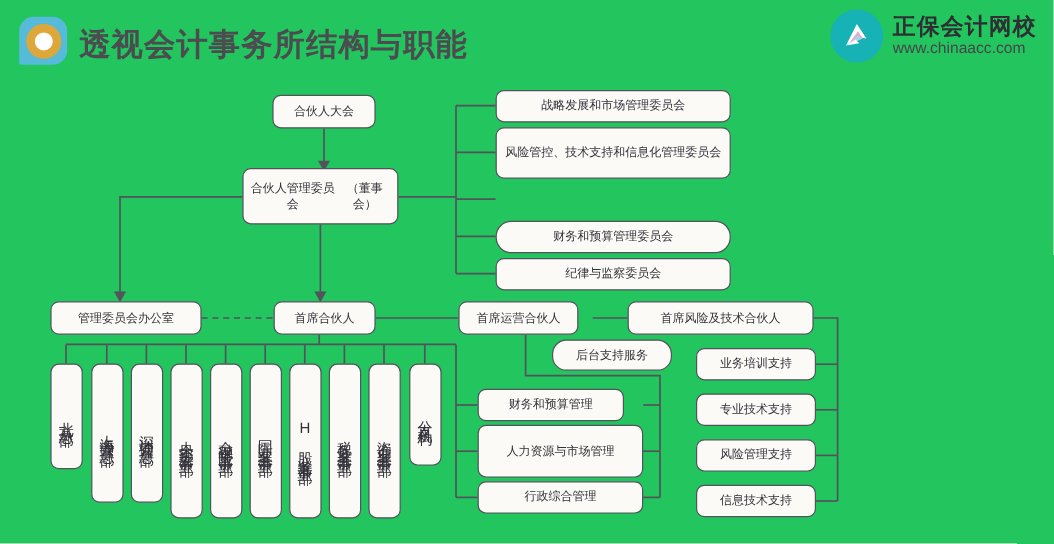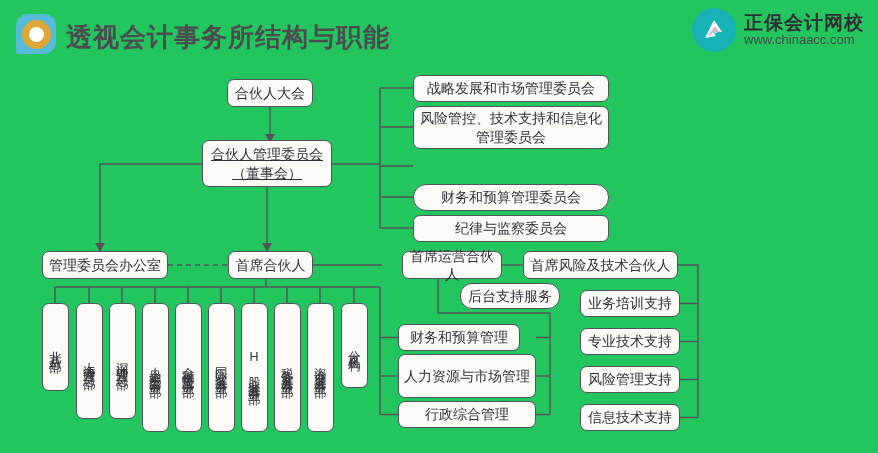--- a/index.html
+++ b/index.html
@@ -7,22 +7,22 @@
   
   .hdr-icon{position:absolute;left:16px;top:14px;width:40px;height:40px;background:#56bbd8;border-radius:12px 12px 12px 2px;display:flex;align-items:center;justify-content:center;}
   .hdr-icon .ring{width:15px;height:15px;background:#ffffff;border:7px solid #dda73a;border-radius:50%;}
   .hdr-title{position:absolute;left:66px;top:20px;font-size:26px;font-weight:bold;color:#4b4b50;letter-spacing:1px;white-space:nowrap;}
   .brand{position:absolute;right:14px;top:8px;display:flex;align-items:center;gap:8px;}
   .brand-circle{width:44px;height:44px;border-radius:50%;background:#17b2b5;display:flex;align-items:center;justify-content:center;}
   .brand-text{display:flex;flex-direction:column;line-height:1.15;}
   .brand-name{font-size:19px;font-weight:bold;color:#2e2e33;letter-spacing:1px;}
   .brand-url{font-size:13px;color:#46464b;}
   
-  .box{position:absolute;box-sizing:border-box;background:#fcfaf7;border:1.5px solid #53535b;border-radius:7px;color:#313138;display:flex;align-items:center;justify-content:center;text-align:center;font-size:14px;line-height:1.3;padding:1px 4px;font-weight:500;}
-  .box.two{flex-direction:column;text-decoration:underline;}
+  .box{position:absolute;box-sizing:border-box;background:#fcfaf7;border:1.5px solid #53535b;border-radius:7px;color:#313138;display:flex;align-items:center;justify-content:center;text-align:center;font-size:10px;line-height:1.3;padding:1px 4px;font-weight:500;}
+  .box.two{flex-direction:row;}
   .box.v{writing-mode:vertical-rl;text-orientation:upright;letter-spacing:3px;padding:4px 2px;font-size:12.5px;}
   svg.wires{position:absolute;left:0;top:0;pointer-events:none;}
   svg.wires path{stroke:#53535b;stroke-width:1.4;fill:none;}
   svg.wires path.dash{stroke-dasharray:5 4;}
   svg.wires polygon{fill:#53535b;stroke:none;}
 </style>
 </head>
 <body>
 
 <div class="page">
@@ -108,21 +108,21 @@
     <span>（董事会）</span>
   </div>
 
   <div class="box" style="left:413px;top:75px;width:196px;height:27px;">战略发展和市场管理委员会</div>
   <div class="box" style="left:413px;top:106px;width:196px;height:43px;">风险管控、技术支持和信息化管理委员会</div>
   <div class="box" style="left:413px;top:184px;width:196px;height:27px;border-radius:13px;">财务和预算管理委员会</div>
   <div class="box" style="left:413px;top:215px;width:196px;height:27px;">纪律与监察委员会</div>
 
   <div class="box" style="left:42px;top:251px;width:126px;height:28px;">管理委员会办公室</div>
   <div class="box" style="left:228px;top:251px;width:85px;height:28px;">首席合伙人</div>
-  <div class="box" style="left:382px;top:251px;width:100px;height:28px;margin-left:20px;">首席运营合伙人</div>
+  <div class="box" style="left:382px;top:251px;width:100px;height:28px;">首席运营合伙人</div>
   <div class="box" style="left:523px;top:251px;width:155px;height:28px;">首席风险及技术合伙人</div>
   <div class="box" style="left:460px;top:283px;width:100px;height:26px;border-radius:12px;">后台支持服务</div>
 
   <div class="box" style="left:398px;top:324px;width:122px;height:27px;">财务和预算管理</div>
   <div class="box" style="left:398px;top:354px;width:138px;height:44px;">人力资源与市场管理</div>
   <div class="box" style="left:398px;top:401px;width:138px;height:27px;">行政综合管理</div>
 
   <div class="box" style="left:580px;top:290px;width:100px;height:27px;">业务培训支持</div>
   <div class="box" style="left:580px;top:328px;width:100px;height:27px;">专业技术支持</div>
   <div class="box" style="left:580px;top:366px;width:100px;height:27px;">风险管理支持</div>

